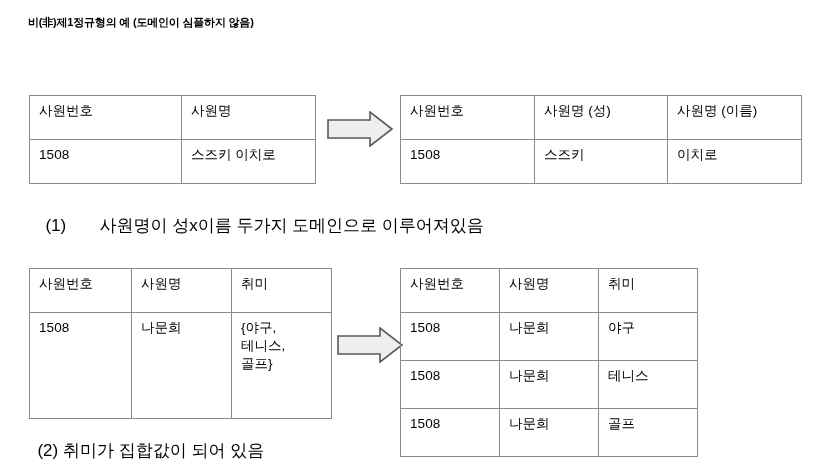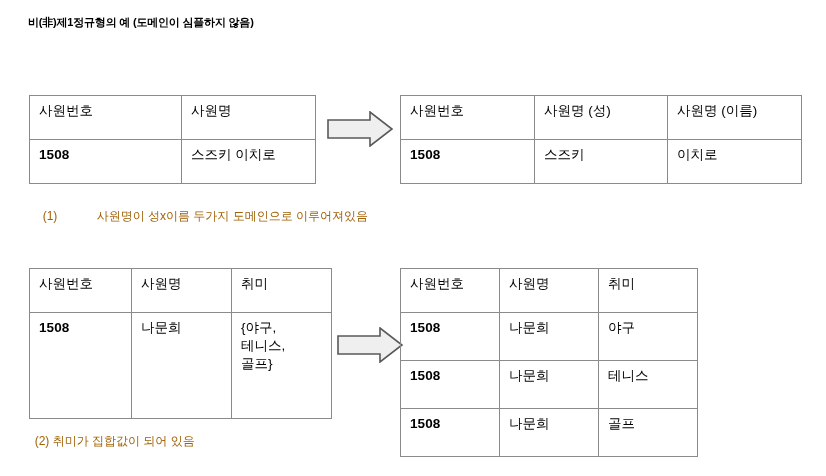--- a/index.html
+++ b/index.html
@@ -36,21 +36,21 @@
   }
   table.rel td {
     border: 1px solid #8a8a8a;
     padding: 6px 9px 7px 9px;
     vertical-align: top;
     line-height: 1.32;
     white-space: pre-line;
     color: #000;
   }
   table.rel td.num {
-    font-weight: bold;
+    font-weight: normal;
     letter-spacing: 0.1px;
   }
   table.rel td.hdr {
     font-weight: normal;
   }
 
   
   #t1-left  { left: 29px;  top: 95px;  width: 286px; }
   #t1-left col.c1 { width: 152px; }
   #t1-left col.c2 { width: 134px; }
@@ -82,23 +82,23 @@
   
   .arrow {
     position: absolute;
   }
   #arrow1 { left: 327px; top: 111px; width: 66px; height: 36px; }
   #arrow2 { left: 337px; top: 327px; width: 66px; height: 36px; }
 
   
   .caption {
     position: absolute;
-    font-size: 12px;
+    font-size: 17px;
     white-space: pre;
-    color: #a16207;
+    color: #000000;
   }
   #cap1 { left: 36px; top: 194px; }
   #cap1 .cap-num { display: inline-block; width: 54px; }
   #cap2 { left: 28px; top: 419px; }
 </style>
 </head>
 <body>
 
 <div class="page-title">비(非)제1정규형의 예 (도메인이 심플하지 않음)</div>
 

